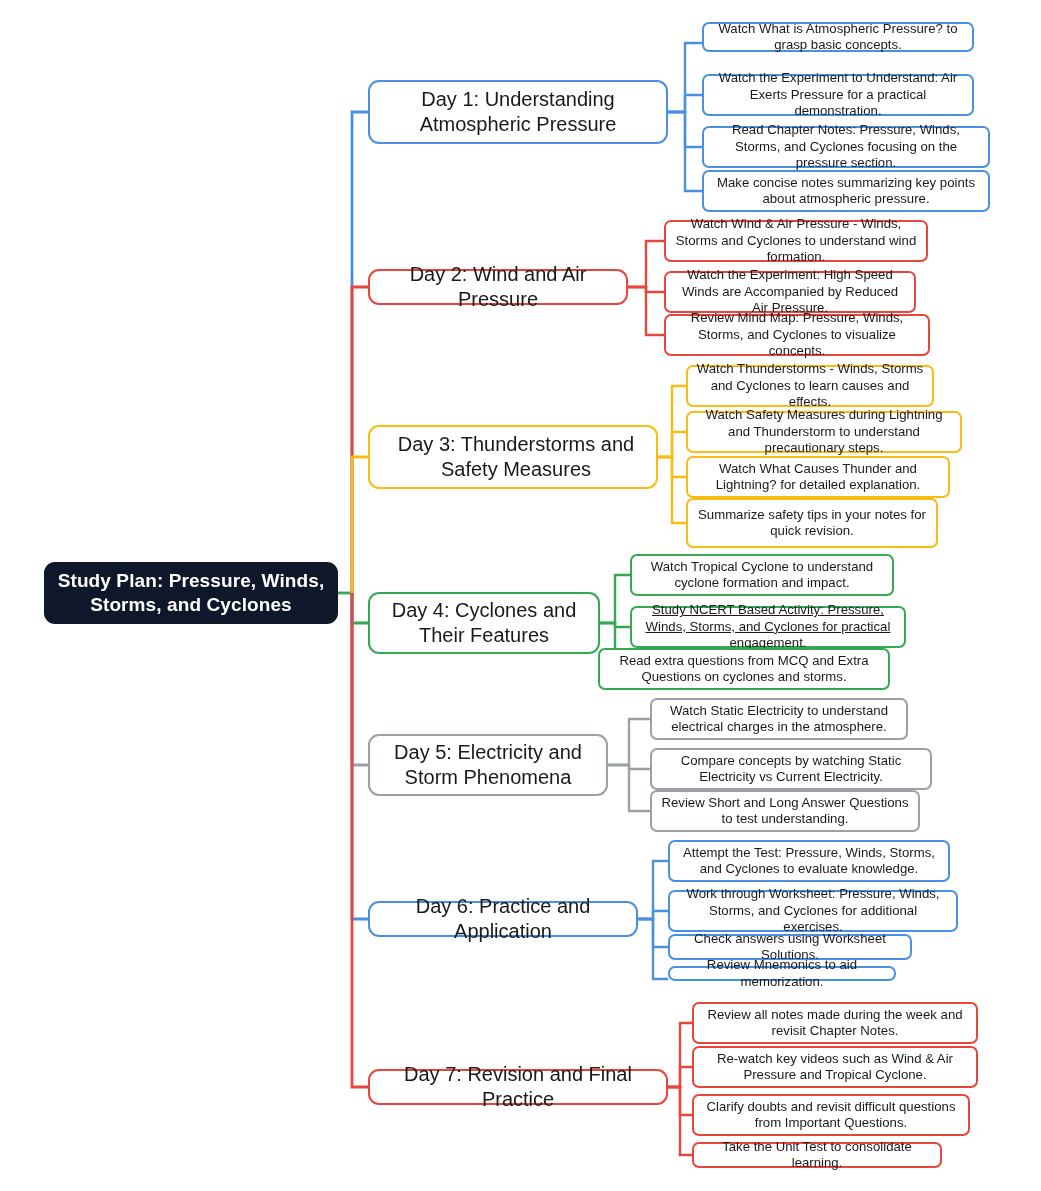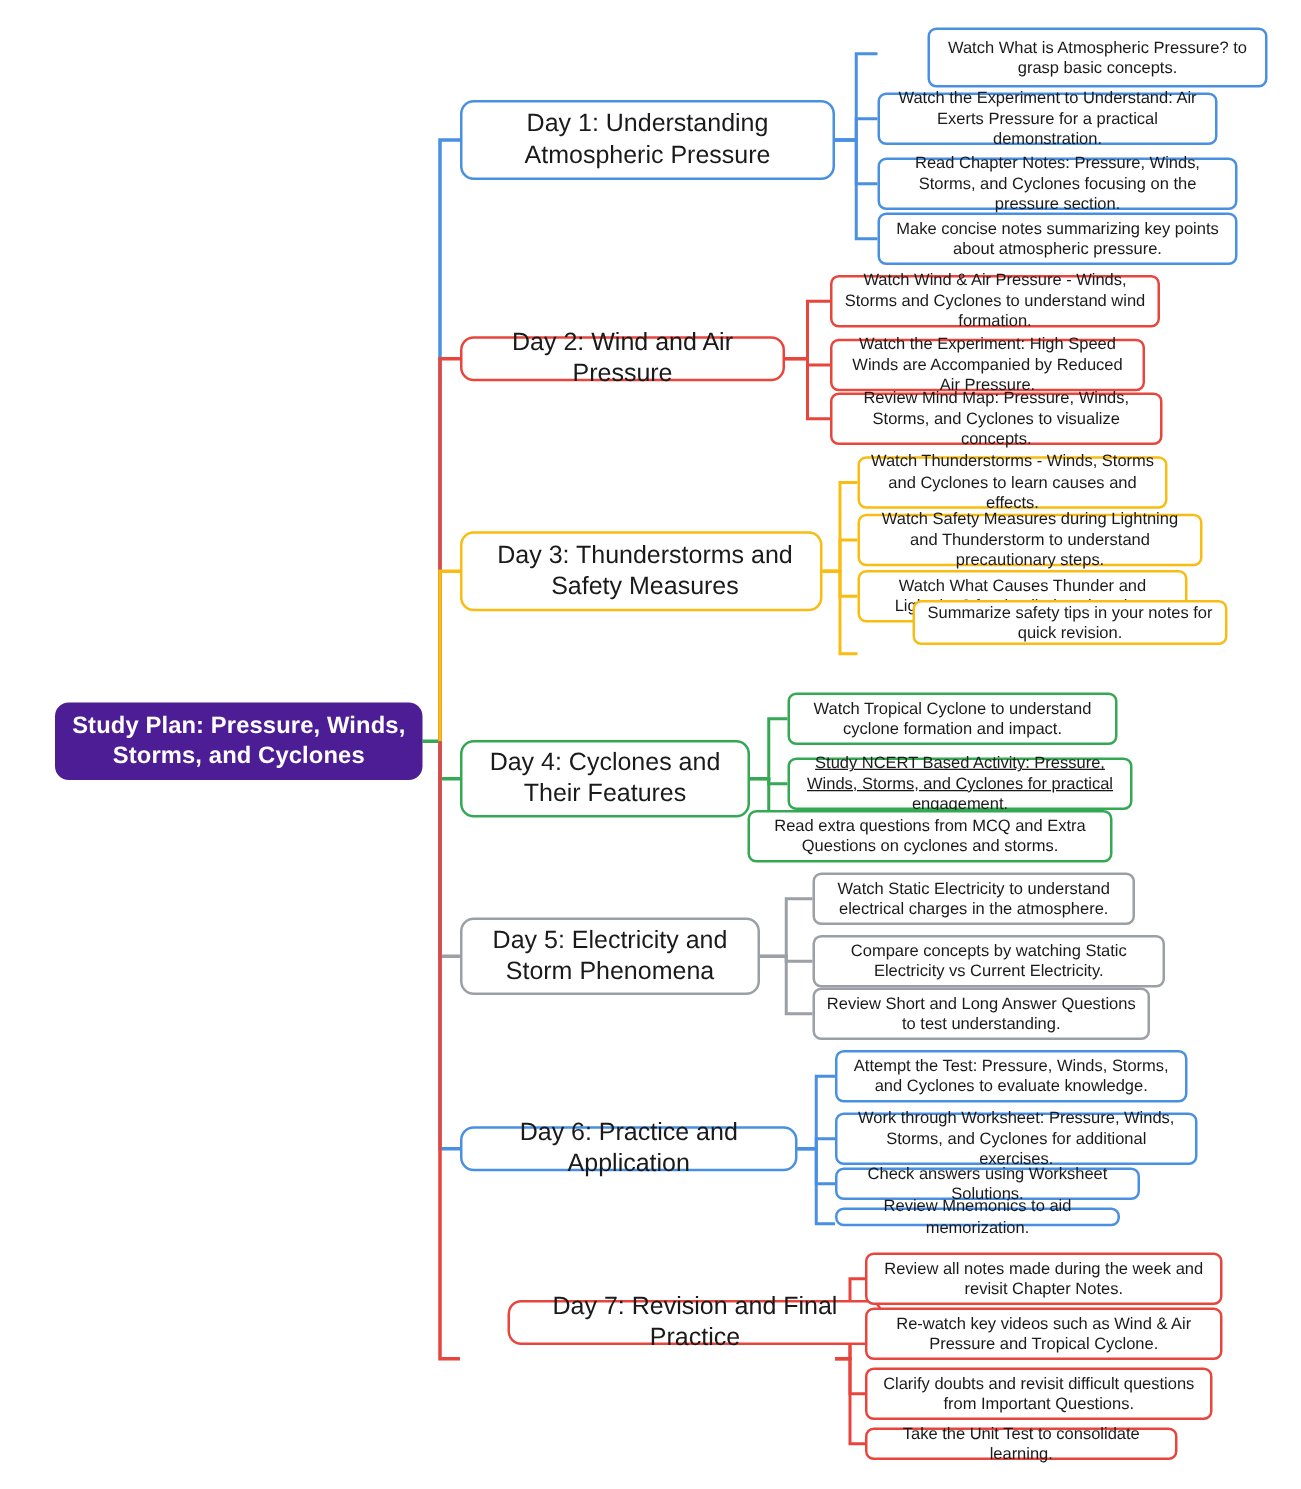--- a/index.html
+++ b/index.html
@@ -26,21 +26,21 @@
     display:flex;
     align-items:center;
     justify-content:center;
     text-align:center;
     background:#ffffff;
     border-style:solid;
     color:#1a1a1a;
     line-height:1.24;
   }
   .node-root{
-    background:#4c1d95;
+    background:#0f172a;
     color:#ffffff;
     border:none;
     border-radius:11px;
     font-size:19px;
     font-weight:bold;
     letter-spacing:.1px;
     padding:11px 12px;
   }
   .node-branch{
     border-width:2.4px;
@@ -113,47 +113,47 @@
       <polyline points="668,1087 680,1087 680,1023 692,1023" fill="none" stroke="#e8453c" stroke-width="2.4" stroke-linecap="butt" stroke-linejoin="miter"></polyline>
       <polyline points="668,1087 680,1087 680,1067 692,1067" fill="none" stroke="#e8453c" stroke-width="2.4" stroke-linecap="butt" stroke-linejoin="miter"></polyline>
       <polyline points="668,1087 680,1087 680,1115 692,1115" fill="none" stroke="#e8453c" stroke-width="2.4" stroke-linecap="butt" stroke-linejoin="miter"></polyline>
       <polyline points="668,1087 680,1087 680,1155 692,1155" fill="none" stroke="#e8453c" stroke-width="2.4" stroke-linecap="butt" stroke-linejoin="miter"></polyline>
     </svg>
 
   <div class="node node-root" id="root-node" style="left: 44px; top: 562px; width: 294px; height: 62px;">Study Plan: Pressure, Winds, Storms, and Cyclones</div>
 
   <div id="nodes-layer">
       <div class="node node-branch" style="left: 368px; top: 80px; width: 300px; height: 64px; border-color: rgb(74, 144, 226);">Day 1: Understanding Atmospheric Pressure</div>
-      <div class="node node-leaf" style="left: 702px; top: 22px; width: 272px; height: 48px; border-color: rgb(74, 144, 226); margin-left: 40px;">Watch What is Atmospheric Pressure? to grasp basic concepts.</div>
+      <div class="node node-leaf" style="left: 702px; top: 22px; width: 272px; height: 30px; border-color: rgb(74, 144, 226);">Watch What is Atmospheric Pressure? to grasp basic concepts.</div>
       <div class="node node-leaf" style="left: 702px; top: 74px; width: 272px; height: 42px; border-color: rgb(74, 144, 226);">Watch the Experiment to Understand: Air Exerts Pressure for a practical demonstration.</div>
       <div class="node node-leaf" style="left: 702px; top: 126px; width: 288px; height: 42px; border-color: rgb(74, 144, 226);">Read Chapter Notes: Pressure, Winds, Storms, and Cyclones focusing on the pressure section.</div>
       <div class="node node-leaf" style="left: 702px; top: 170px; width: 288px; height: 42px; border-color: rgb(74, 144, 226);">Make concise notes summarizing key points about atmospheric pressure.</div>
       <div class="node node-branch" style="left: 368px; top: 269px; width: 260px; height: 36px; border-color: rgb(232, 69, 60);">Day 2: Wind and Air Pressure</div>
       <div class="node node-leaf" style="left: 664px; top: 220px; width: 264px; height: 42px; border-color: rgb(232, 69, 60);">Watch Wind &amp; Air Pressure - Winds, Storms and Cyclones to understand wind formation.</div>
       <div class="node node-leaf" style="left: 664px; top: 271px; width: 252px; height: 42px; border-color: rgb(232, 69, 60);">Watch the Experiment: High Speed Winds are Accompanied by Reduced Air Pressure.</div>
       <div class="node node-leaf" style="left: 664px; top: 314px; width: 266px; height: 42px; border-color: rgb(232, 69, 60);">Review Mind Map: Pressure, Winds, Storms, and Cyclones to visualize concepts.</div>
       <div class="node node-branch" style="left: 368px; top: 425px; width: 290px; height: 64px; border-color: rgb(249, 188, 18); padding-left: 16px;">Day 3: Thunderstorms and Safety Measures</div>
       <div class="node node-leaf" style="left: 686px; top: 365px; width: 248px; height: 42px; border-color: rgb(249, 188, 18);">Watch Thunderstorms - Winds, Storms and Cyclones to learn causes and effects.</div>
       <div class="node node-leaf" style="left: 686px; top: 411px; width: 276px; height: 42px; border-color: rgb(249, 188, 18);">Watch Safety Measures during Lightning and Thunderstorm to understand precautionary steps.</div>
       <div class="node node-leaf" style="left: 686px; top: 456px; width: 264px; height: 42px; border-color: rgb(249, 188, 18);">Watch What Causes Thunder and Lightning? for detailed explanation.</div>
-      <div class="node node-leaf" style="left: 686px; top: 480px; width: 252px; height: 36px; border-color: rgb(249, 188, 18); margin-left: 44px;">Summarize safety tips in your notes for quick revision.</div>
+      <div class="node node-leaf" style="left: 686px; top: 498px; width: 252px; height: 50px; border-color: rgb(249, 188, 18);">Summarize safety tips in your notes for quick revision.</div>
       <div class="node node-branch" style="left: 368px; top: 592px; width: 232px; height: 62px; border-color: rgb(52, 168, 83);">Day 4: Cyclones and Their Features</div>
       <div class="node node-leaf" style="left: 630px; top: 554px; width: 264px; height: 42px; border-color: rgb(52, 168, 83);">Watch Tropical Cyclone to understand cyclone formation and impact.</div>
       <div class="node node-leaf" style="left: 630px; top: 606px; width: 276px; height: 42px; border-color: rgb(52, 168, 83); text-decoration: underline;">Study NCERT Based Activity: Pressure, Winds, Storms, and Cyclones for practical engagement.</div>
       <div class="node node-leaf" style="left: 598px; top: 648px; width: 292px; height: 42px; border-color: rgb(52, 168, 83);">Read extra questions from MCQ and Extra Questions on cyclones and storms.</div>
       <div class="node node-branch" style="left: 368px; top: 734px; width: 240px; height: 62px; border-color: rgb(154, 160, 166);">Day 5: Electricity and Storm Phenomena</div>
       <div class="node node-leaf" style="left: 650px; top: 698px; width: 258px; height: 42px; border-color: rgb(154, 160, 166);">Watch Static Electricity to understand electrical charges in the atmosphere.</div>
       <div class="node node-leaf" style="left: 650px; top: 748px; width: 282px; height: 42px; border-color: rgb(154, 160, 166);">Compare concepts by watching Static Electricity vs Current Electricity.</div>
       <div class="node node-leaf" style="left: 650px; top: 790px; width: 270px; height: 42px; border-color: rgb(154, 160, 166);">Review Short and Long Answer Questions to test understanding.</div>
       <div class="node node-branch" style="left: 368px; top: 901px; width: 270px; height: 36px; border-color: rgb(74, 144, 226); border-radius: 11px;">Day 6: Practice and Application</div>
       <div class="node node-leaf" style="left: 668px; top: 840px; width: 282px; height: 42px; border-color: rgb(74, 144, 226);">Attempt the Test: Pressure, Winds, Storms, and Cyclones to evaluate knowledge.</div>
       <div class="node node-leaf" style="left: 668px; top: 890px; width: 290px; height: 42px; border-color: rgb(74, 144, 226);">Work through Worksheet: Pressure, Winds, Storms, and Cyclones for additional exercises.</div>
       <div class="node node-leaf" style="left: 668px; top: 934px; width: 244px; height: 26px; border-color: rgb(74, 144, 226);">Check answers using Worksheet Solutions.</div>
       <div class="node node-leaf" style="left: 668px; top: 966px; width: 228px; height: 15px; border-color: rgb(74, 144, 226);">Review Mnemonics to aid memorization.</div>
-      <div class="node node-branch" style="left: 368px; top: 1040px; width: 300px; height: 36px; border-color: rgb(232, 69, 60); margin-left: 38px;">Day 7: Revision and Final Practice</div>
+      <div class="node node-branch" style="left: 368px; top: 1069px; width: 300px; height: 36px; border-color: rgb(232, 69, 60);">Day 7: Revision and Final Practice</div>
       <div class="node node-leaf" style="left: 692px; top: 1002px; width: 286px; height: 42px; border-color: rgb(232, 69, 60);">Review all notes made during the week and revisit Chapter Notes.</div>
       <div class="node node-leaf" style="left: 692px; top: 1046px; width: 286px; height: 42px; border-color: rgb(232, 69, 60);">Re-watch key videos such as Wind &amp; Air Pressure and Tropical Cyclone.</div>
       <div class="node node-leaf" style="left: 692px; top: 1094px; width: 278px; height: 42px; border-color: rgb(232, 69, 60);">Clarify doubts and revisit difficult questions from Important Questions.</div>
       <div class="node node-leaf" style="left: 692px; top: 1142px; width: 250px; height: 26px; border-color: rgb(232, 69, 60);">Take the Unit Test to consolidate learning.</div>
     </div>
 
 
 </div>
 
 </body></html>

